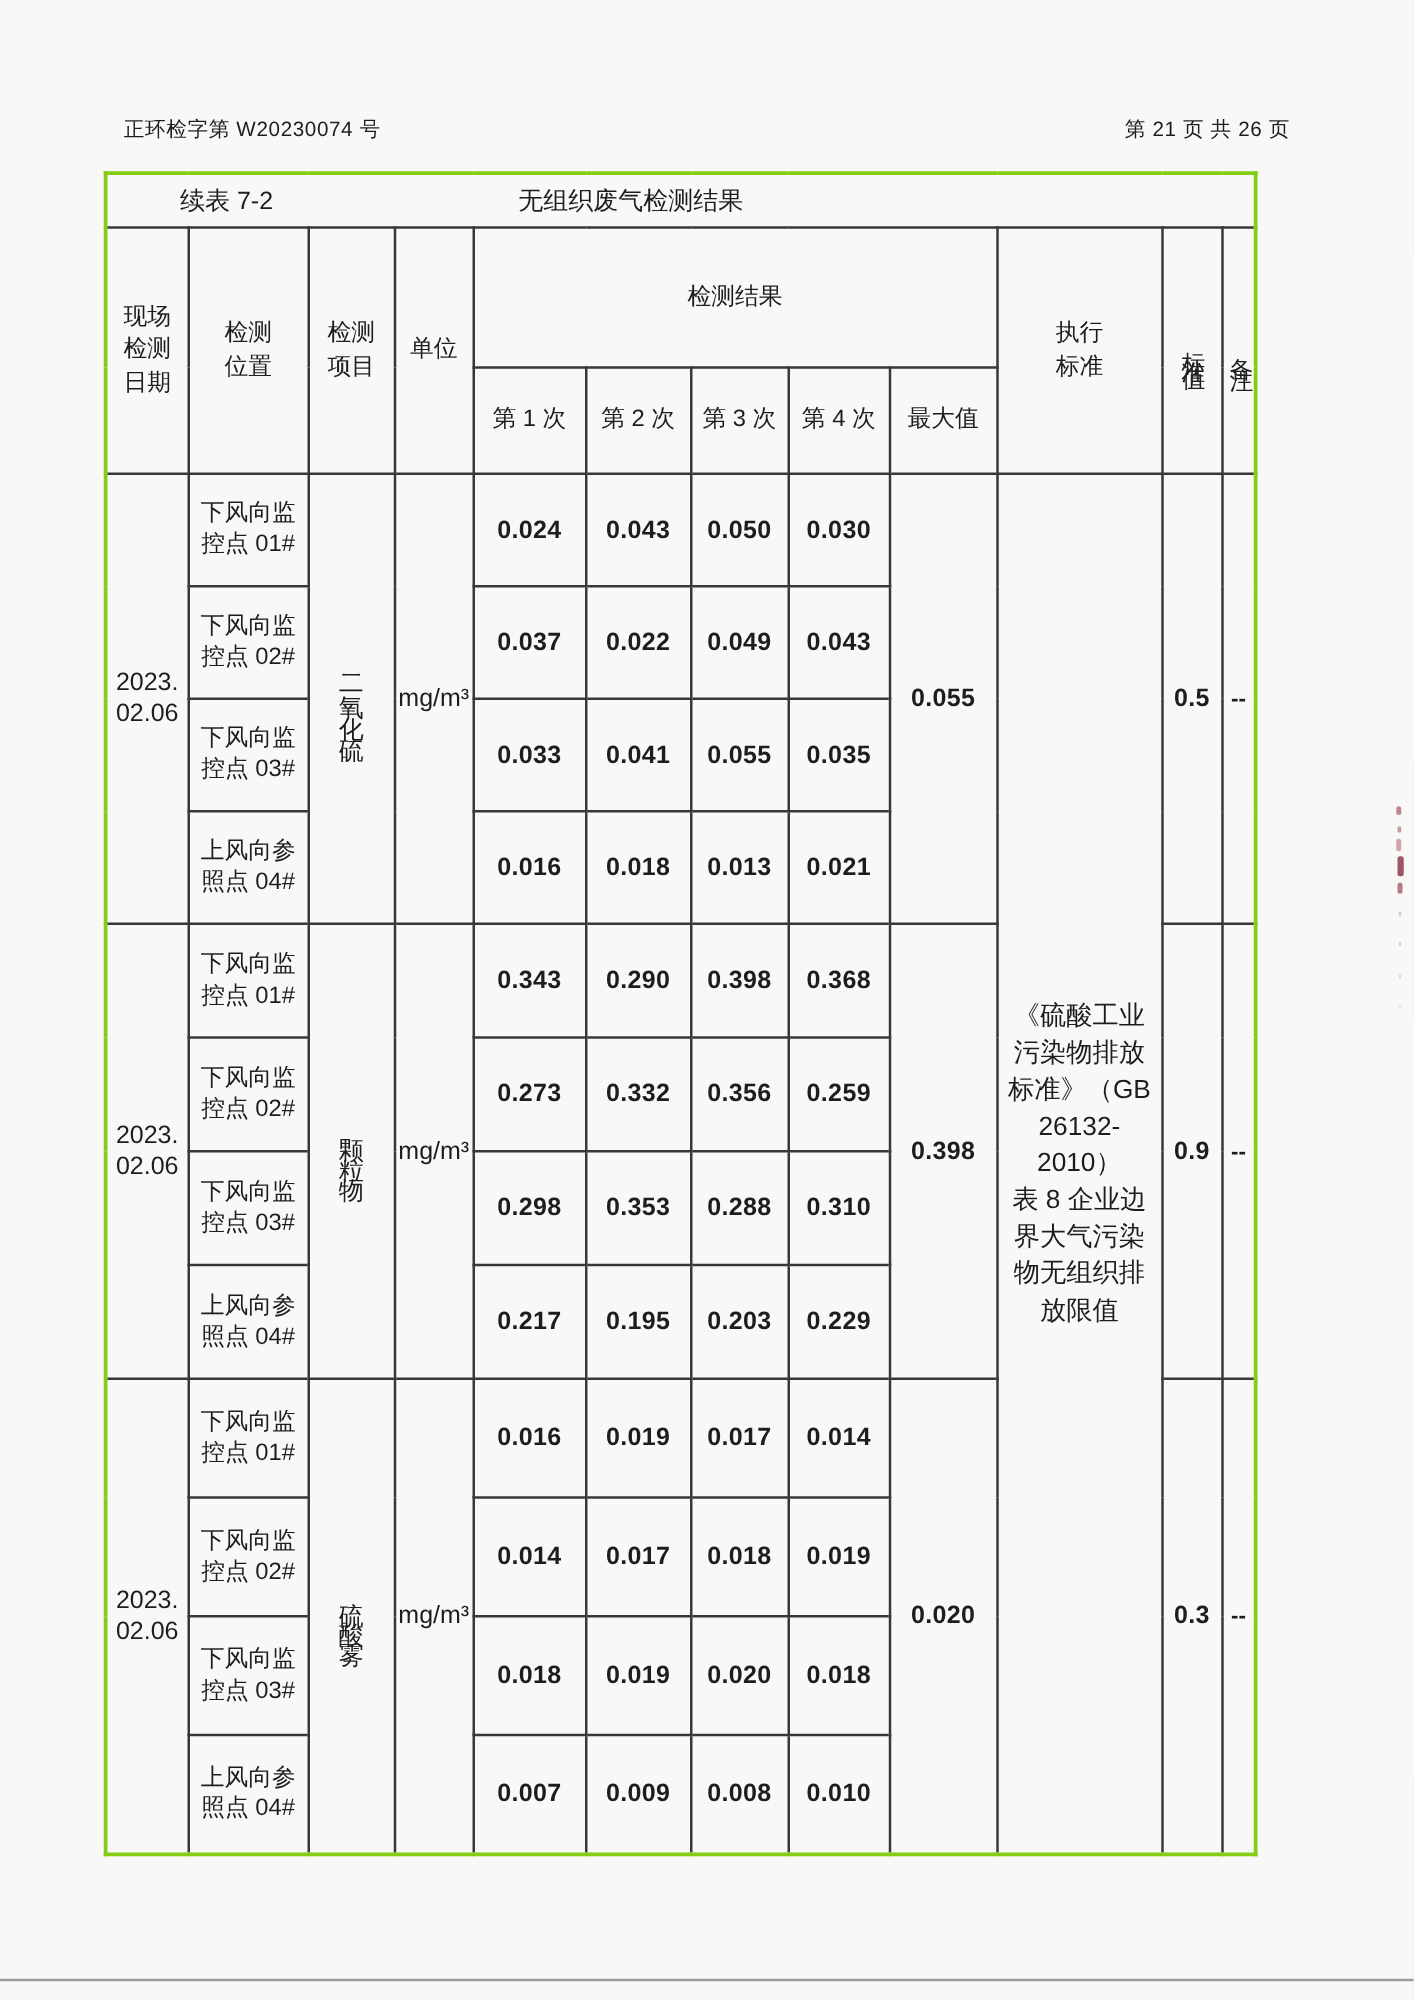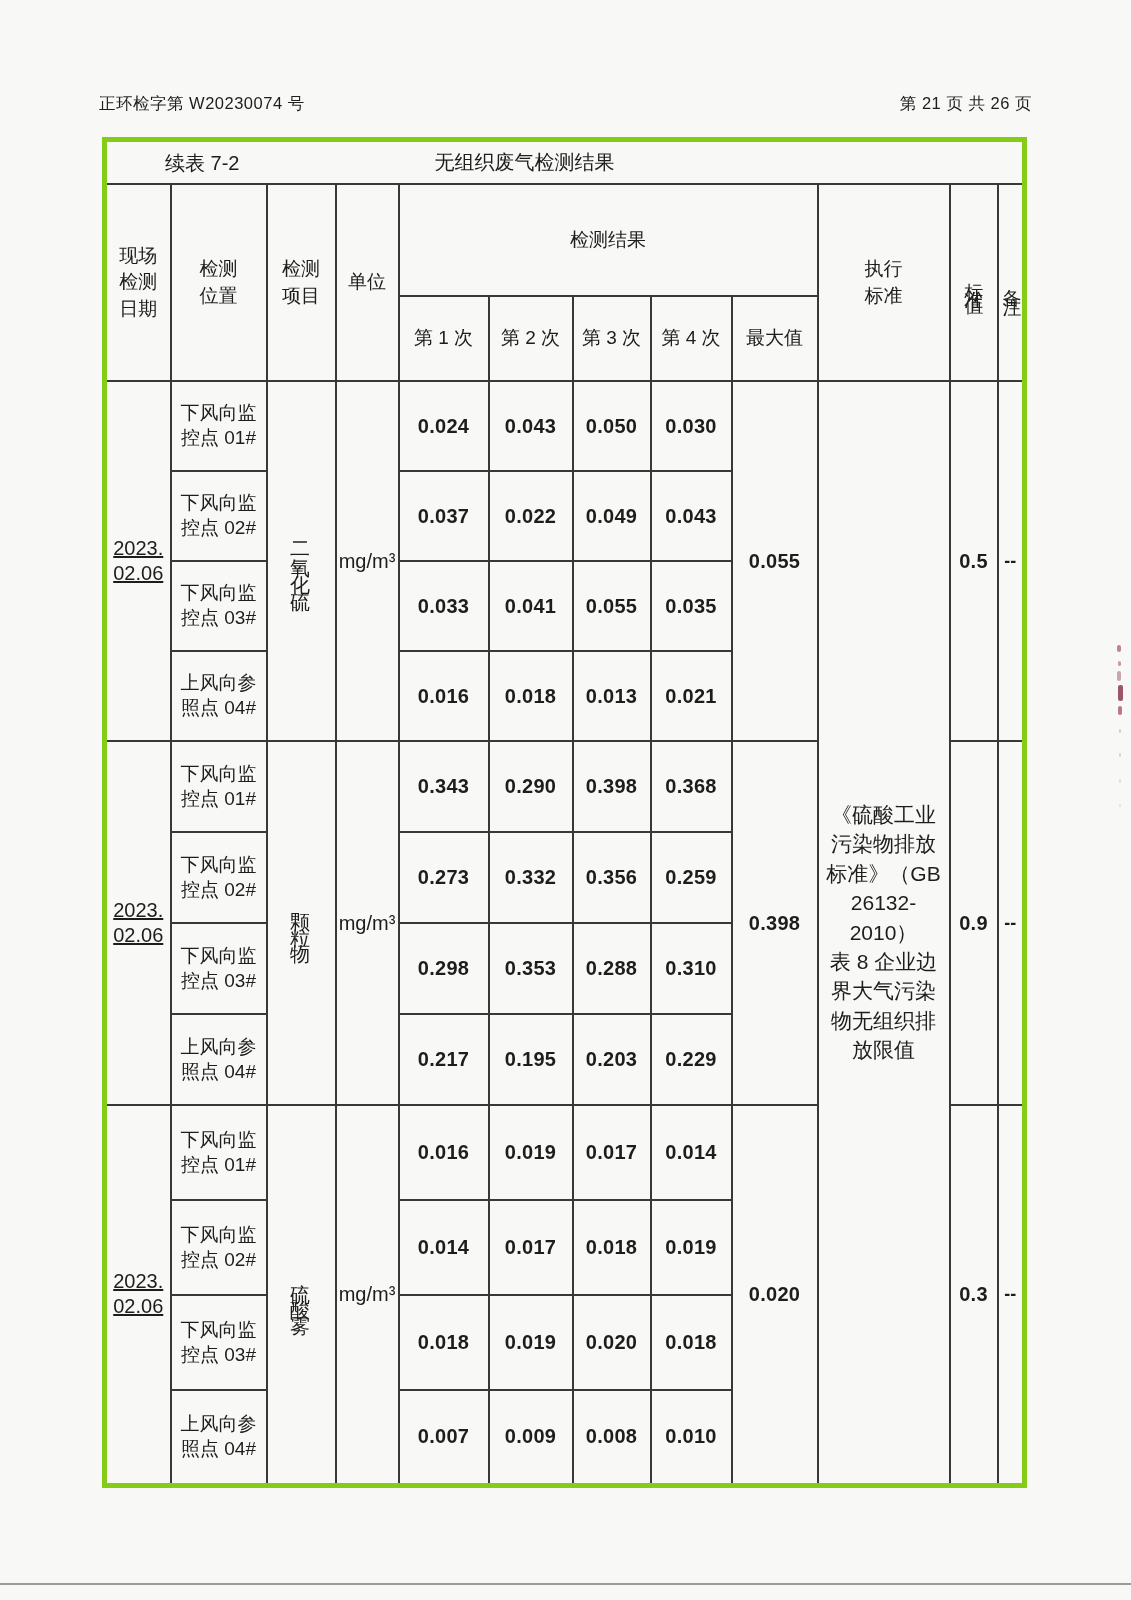--- a/index.html
+++ b/index.html
@@ -7,38 +7,38 @@
     position:relative;width:1131px;height:1600px;margin:0 auto;
     background:#f8f8f6;overflow:hidden;
     font-family:"Liberation Sans","DejaVu Sans",sans-serif;color:#1d1d1d;
   }
   .doc-header{
     position:absolute;top:93px;left:99px;width:933px;
     display:flex;justify-content:space-between;align-items:baseline;
     font-size:16.5px;letter-spacing:.5px;
   }
   table.report{
-    position:absolute;left:102px;top:137px;width:920px;
+    position:absolute;left:83px;top:137px;width:920px;
     border-collapse:collapse;table-layout:fixed;
-    border:5px solid #84cc16;
+    border:3px solid #84cc16;
   }
   table.report td{
     border:2px solid #383838;text-align:center;vertical-align:middle;
     padding:0;overflow:hidden;
   }
   .pre{white-space:pre-line;}
   tr.title-row td{height:41px;position:relative;}
   .t-left{position:absolute;left:58px;top:50%;transform:translateY(-50%);font-size:20px;white-space:nowrap;}
   .t-center{display:inline-block;position:relative;left:-40px;font-size:20px;white-space:nowrap;}
   tr.hr1{height:112px;} tr.hr2{height:85px;}
   .hdr{font-size:19px;line-height:1.4;}
   .vtext{writing-mode:vertical-rl;text-orientation:upright;letter-spacing:7px;font-size:19px;display:inline-block;}
   .vtext-wide{writing-mode:vertical-rl;text-orientation:upright;letter-spacing:16px;font-size:20px;display:inline-block;}
   tr.r90{height:90px;} tr.r91{height:91px;} tr.r95{height:95px;}
-  .date{font-size:20px;line-height:1.25;text-decoration:underline;}
+  .date{font-size:20px;line-height:1.25;}
   .pos{font-size:19px;line-height:1.3;}
   .unit{font-size:20px;}
   .val,.max,.stdv{font-size:20px;font-weight:600;letter-spacing:.3px;}
   .rmk{font-size:18px;font-weight:600;}
   .std{font-size:21px;line-height:1.4;}
   .artifact{position:absolute;border-radius:2px;}
   .scan-line{position:absolute;left:0;top:1583px;width:1131px;height:2px;background:#9b9b9d;}
 </style>
 </head>
 <body>

